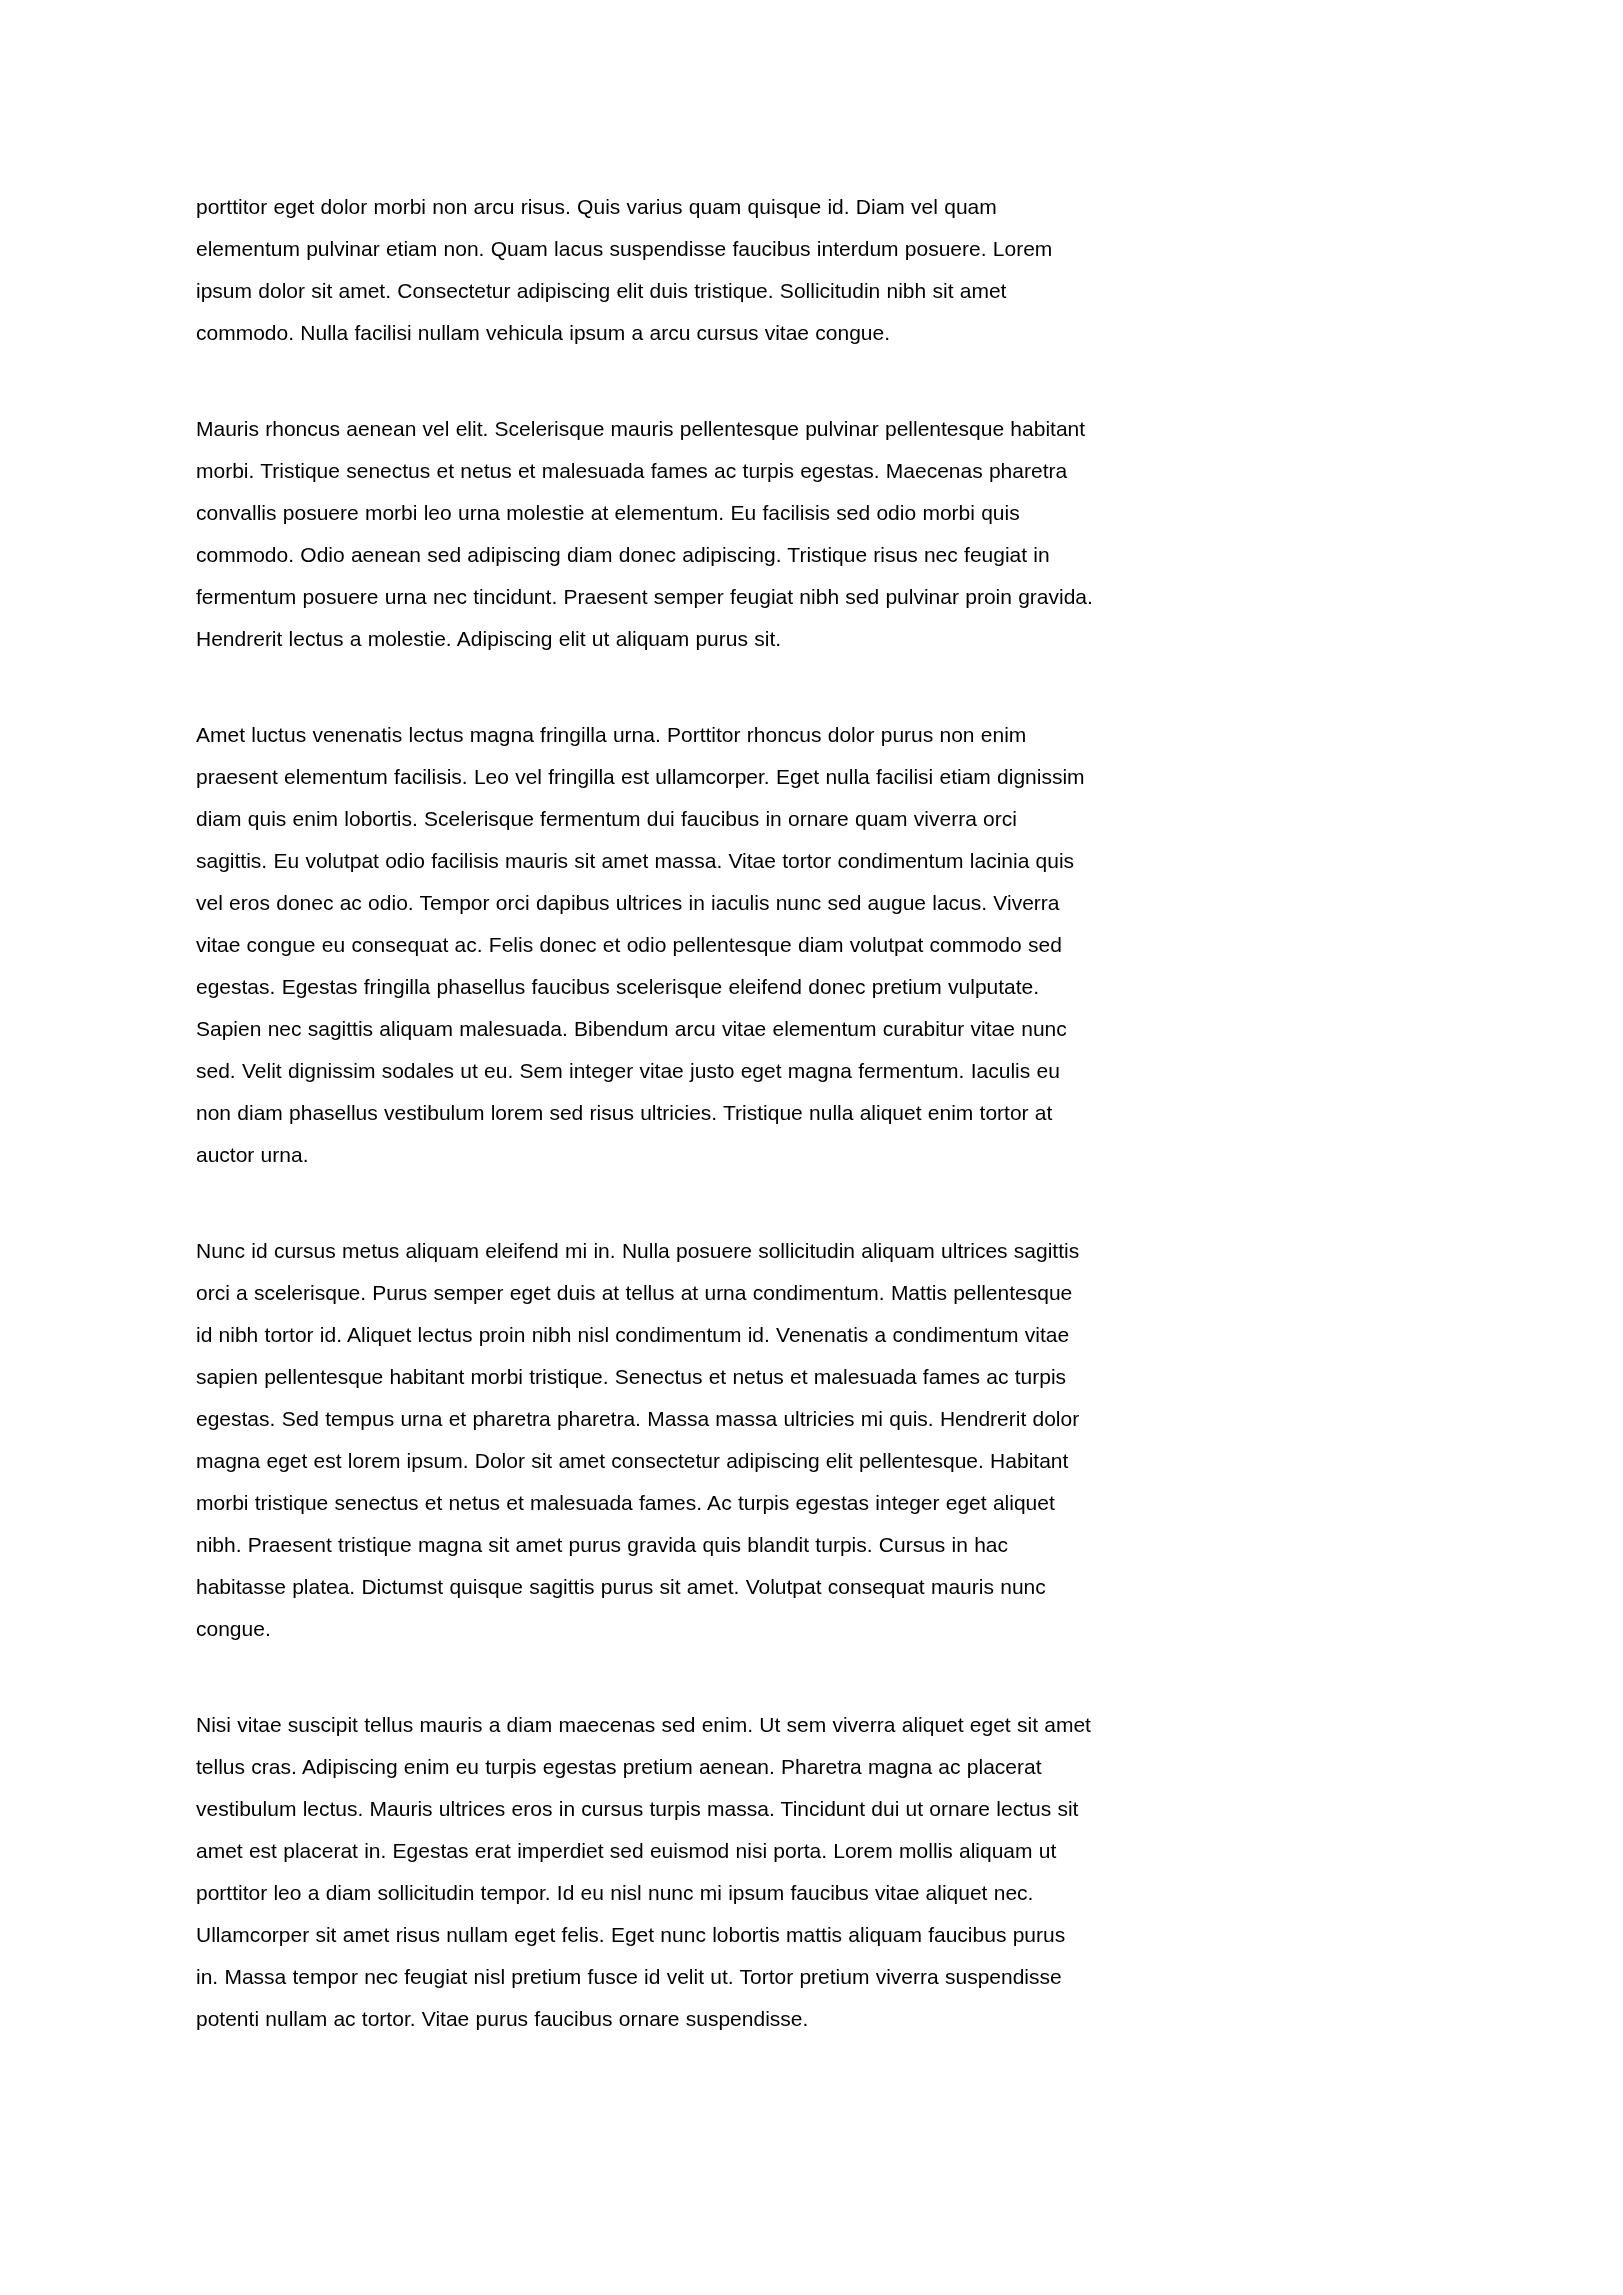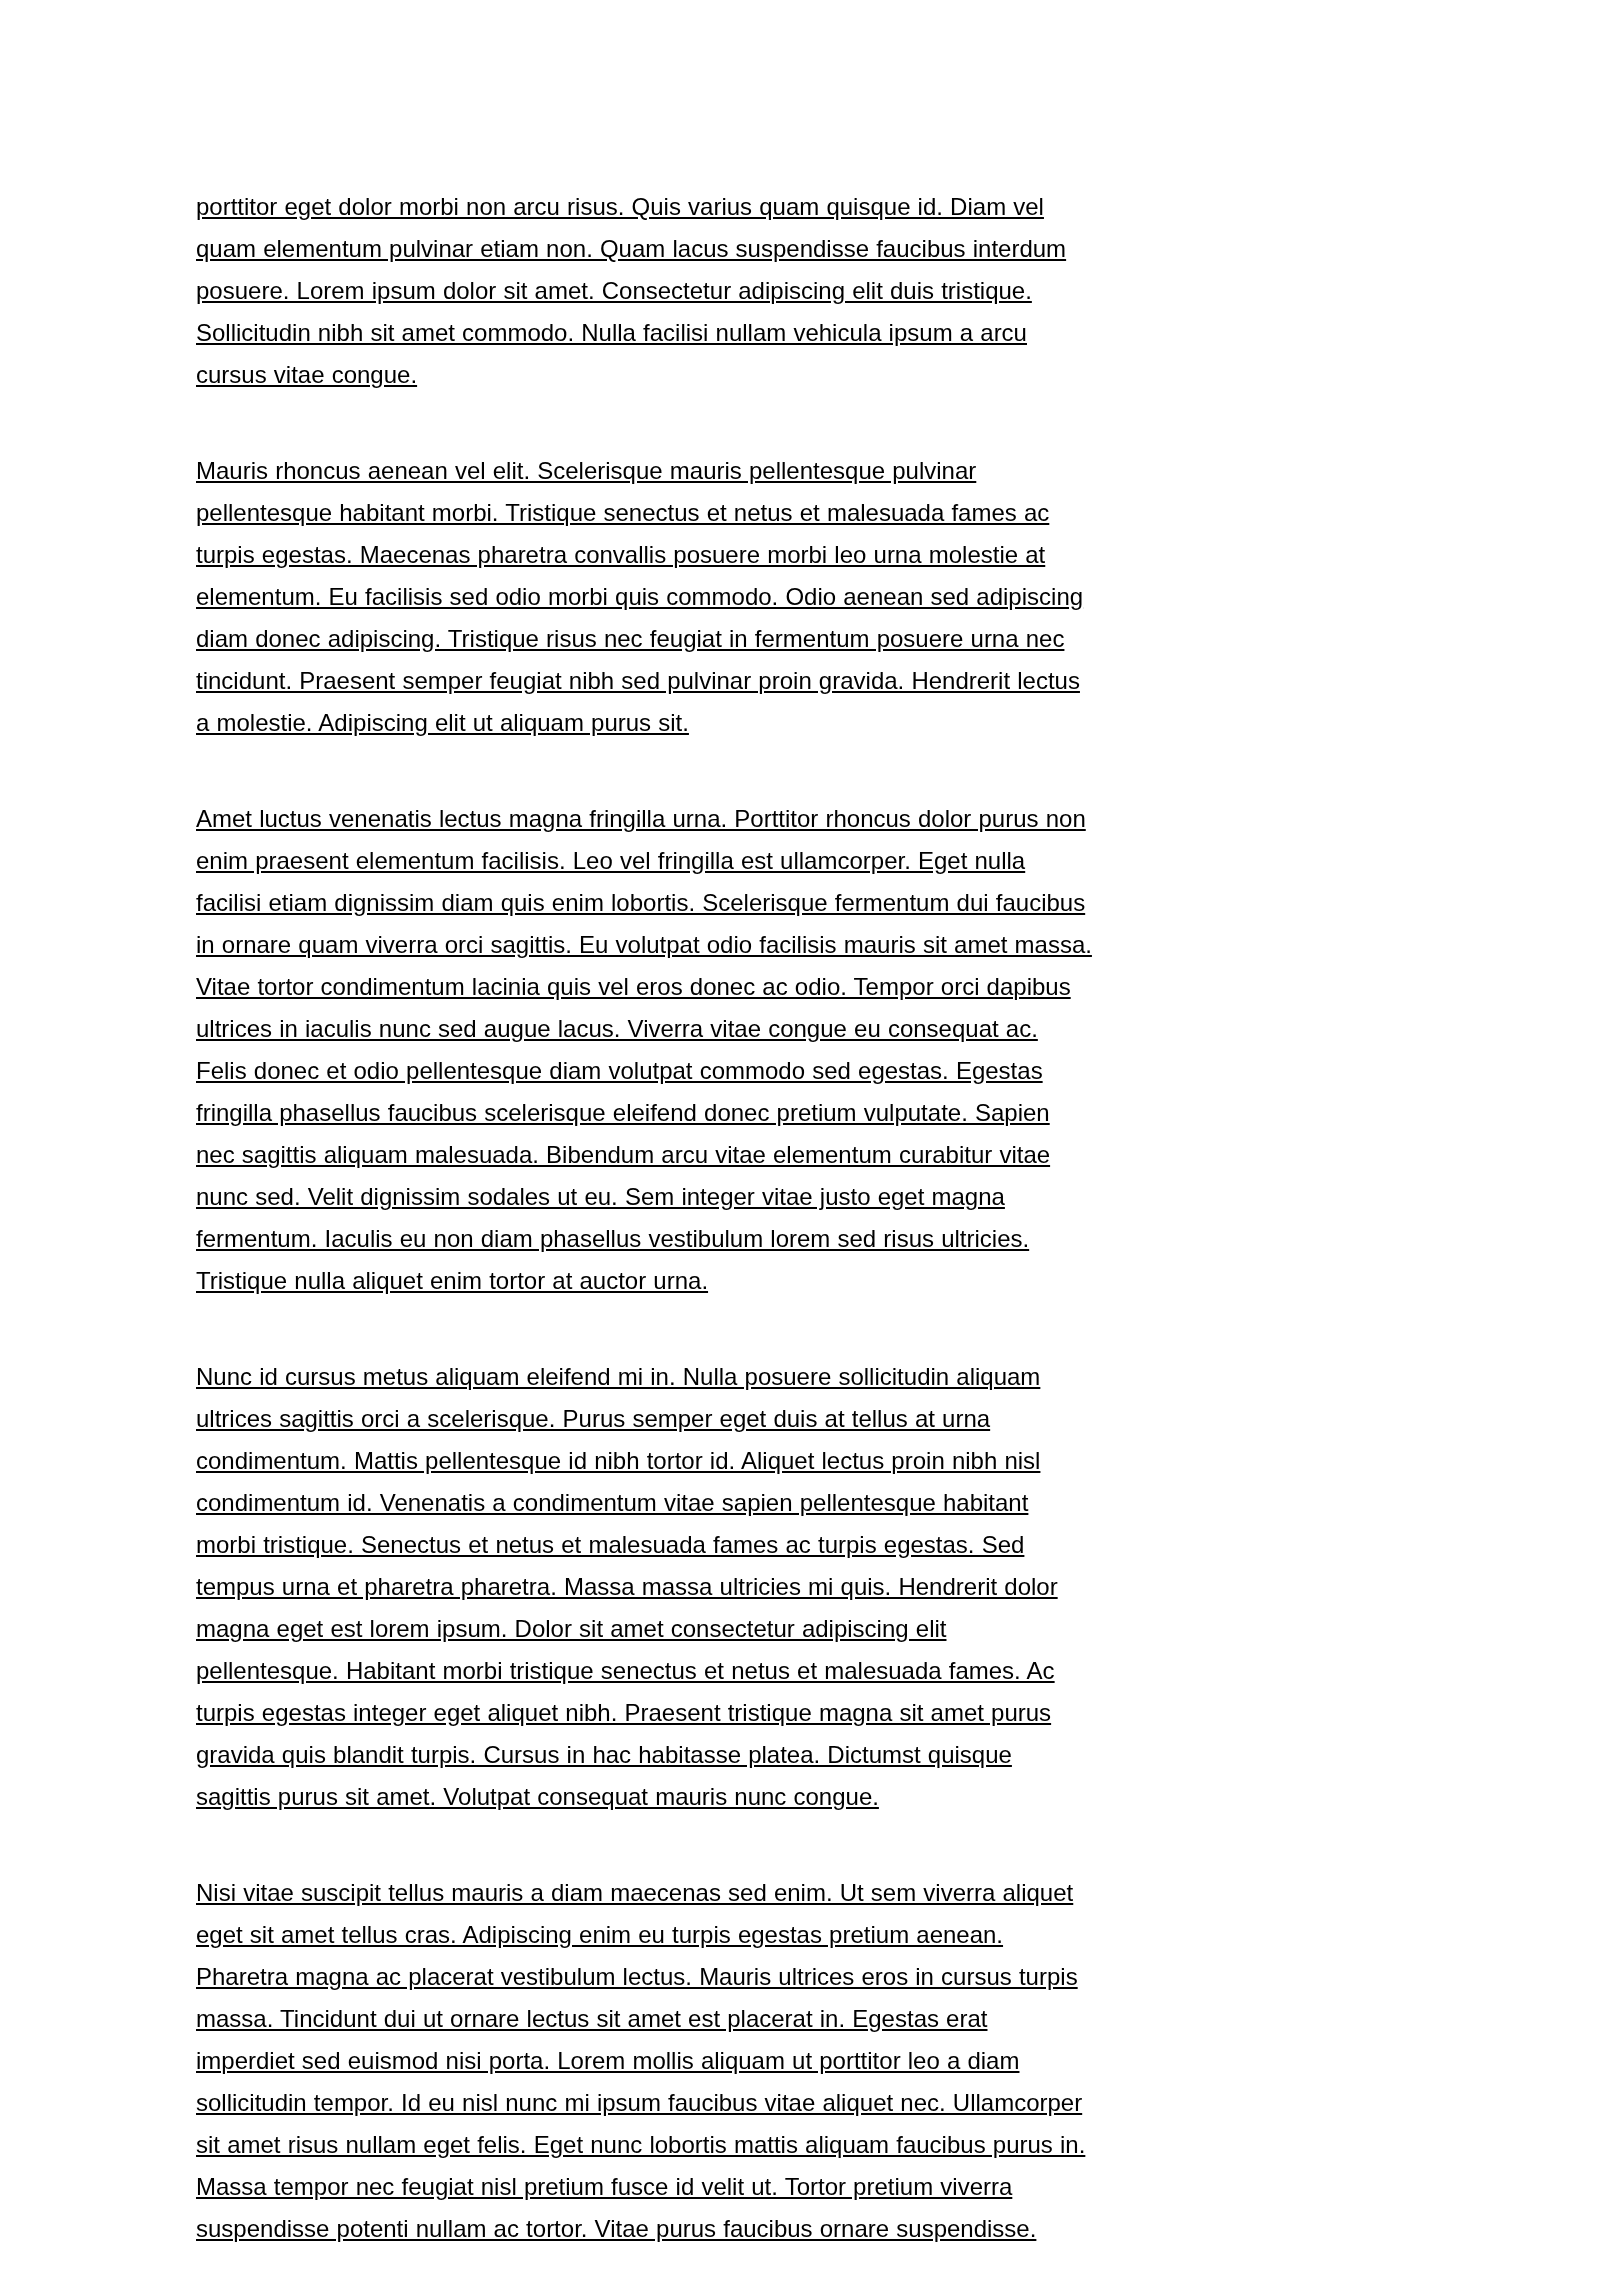--- a/index.html
+++ b/index.html
@@ -8,25 +8,24 @@
     background: #ffffff;
   }
   .page {
     position: relative;
     width: 1289px;
     height: 2295px;
     background: #ffffff;
     box-sizing: border-box;
     padding: 186px 196px 0 196px;
     font-family: "Liberation Sans", sans-serif;
-    font-size: 24px;
+    font-size: 21px;
     line-height: 42px;
     color: #000000;
     overflow: hidden;
-    text-decoration: underline;
   }
   .page p {
     margin: 0 0 54px 0;
     text-align: left;
     word-spacing: 0.02em;
   }
 </style>
 </head>
 <body>
 

